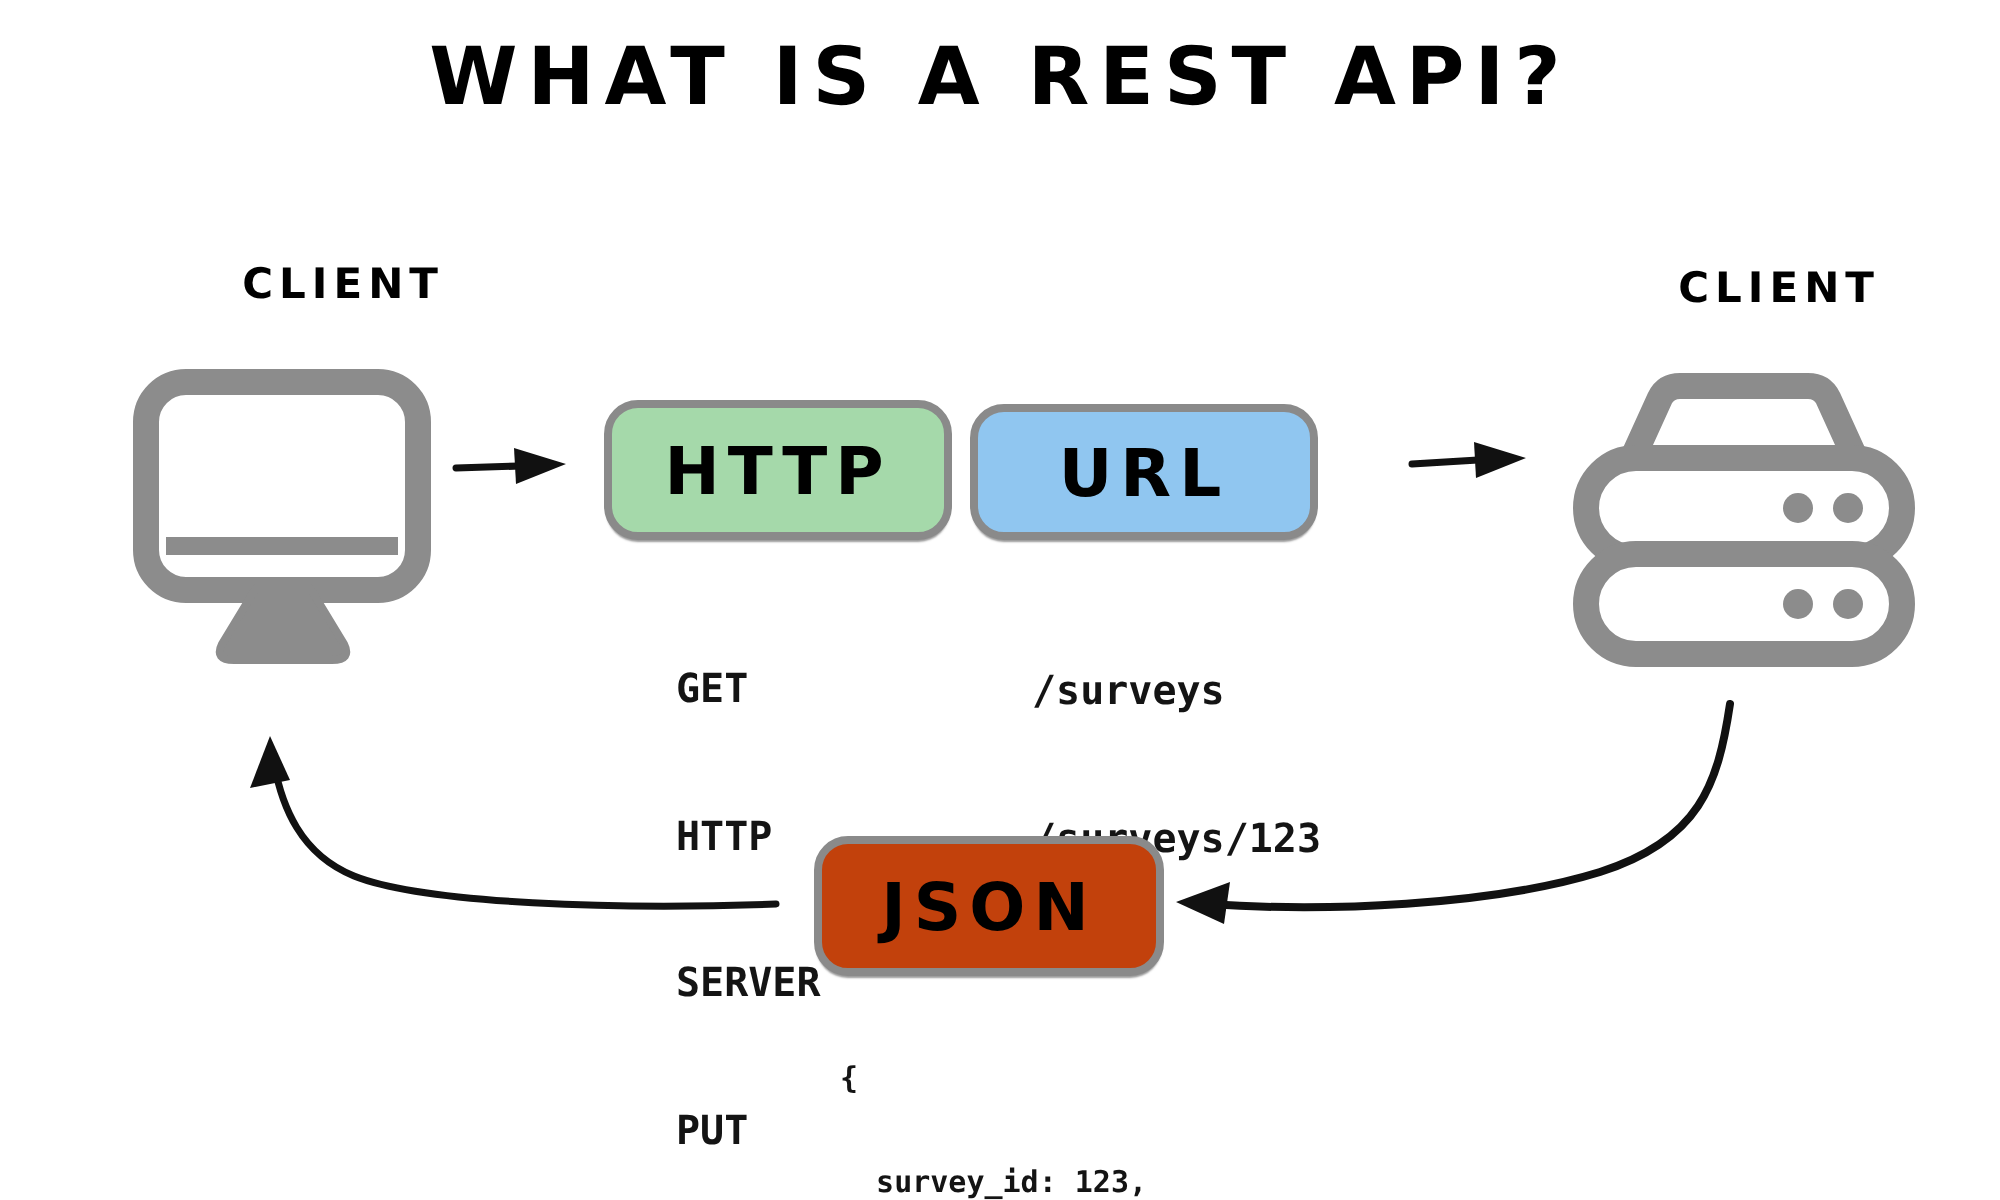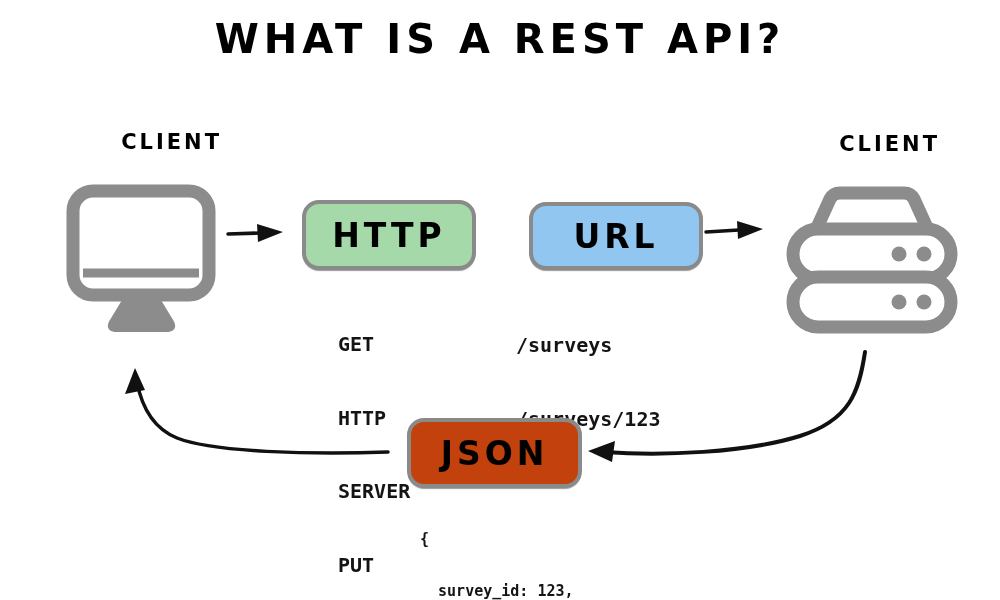--- a/index.html
+++ b/index.html
@@ -19,21 +19,21 @@
   .icon{position:absolute;}
   .icon-client{left:66px;top:184px;width:150px;height:152px;}
   .icon-server{left:786px;top:185px;width:172px;height:150px;}
   .pill{
     position:absolute;display:flex;align-items:center;justify-content:center;
     border:4px solid #404040;border-radius:17px;
     box-shadow:0 2px 1px -1px rgba(70,70,70,.55);
     font-size:33px;font-weight:bold;letter-spacing:4px;
   }
   .pill-http{left:302px;top:200px;width:166px;height:62px;}
-  .pill-url{left:529px;top:202px;width:166px;height:60px;}
+  .pill-url{left:485px;top:202px;width:166px;height:60px;}
   .pill-json{left:407px;top:418px;width:167px;height:62px;}
   .mono-list{
     position:absolute;font-family:"DejaVu Sans Mono",monospace;font-weight:bold;
     font-size:20px;line-height:24.5px;color:#141414;white-space:pre;
   }
   .list-methods{left:338px;top:283px;}
   .list-paths{left:516px;top:284px;}
   .code-block{
     position:absolute;left:420px;top:496px;
     font-family:"DejaVu Sans Mono",monospace;font-weight:bold;

